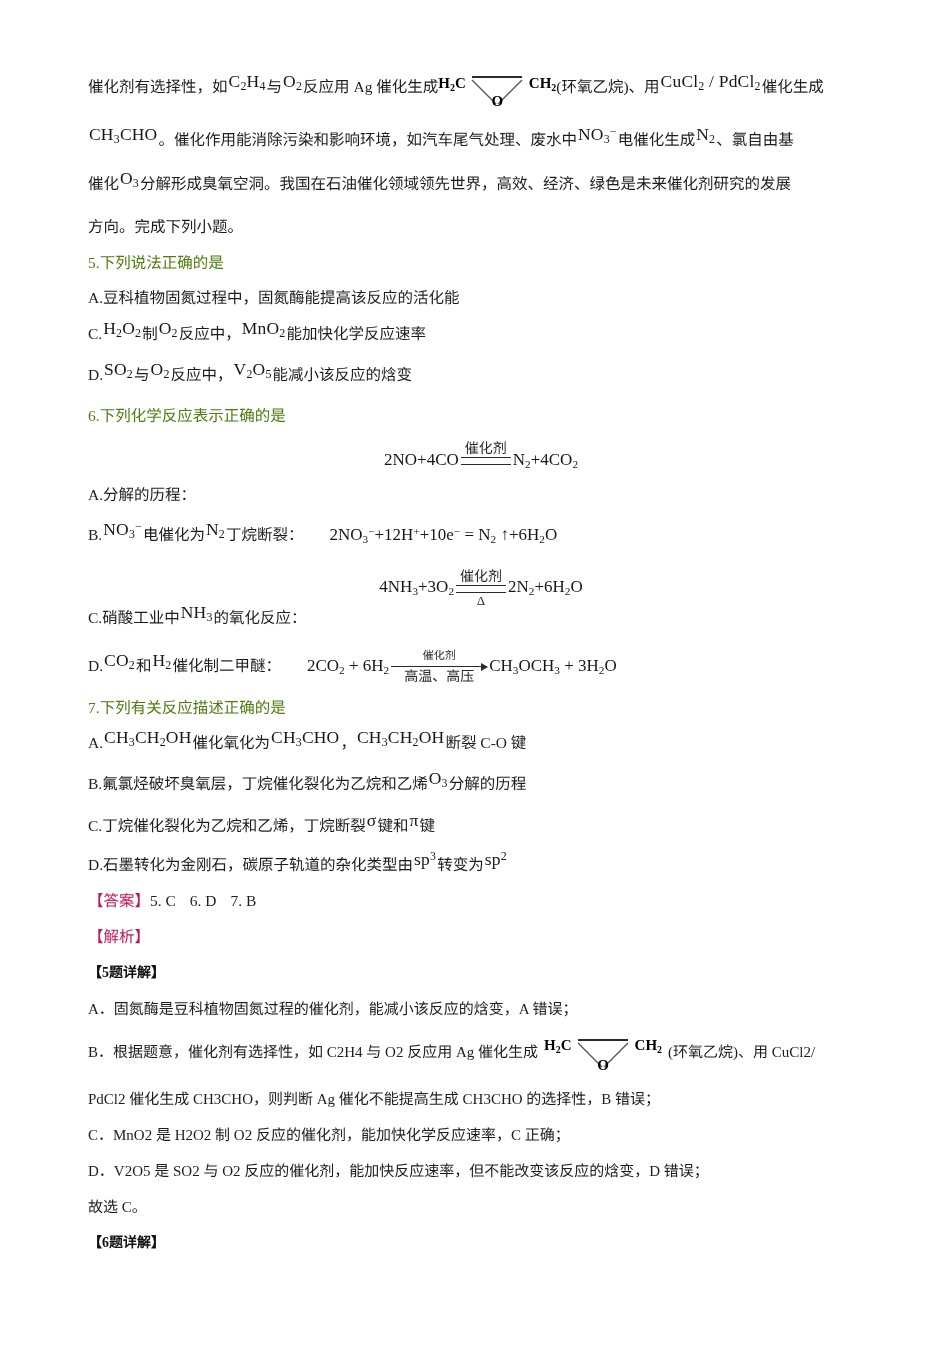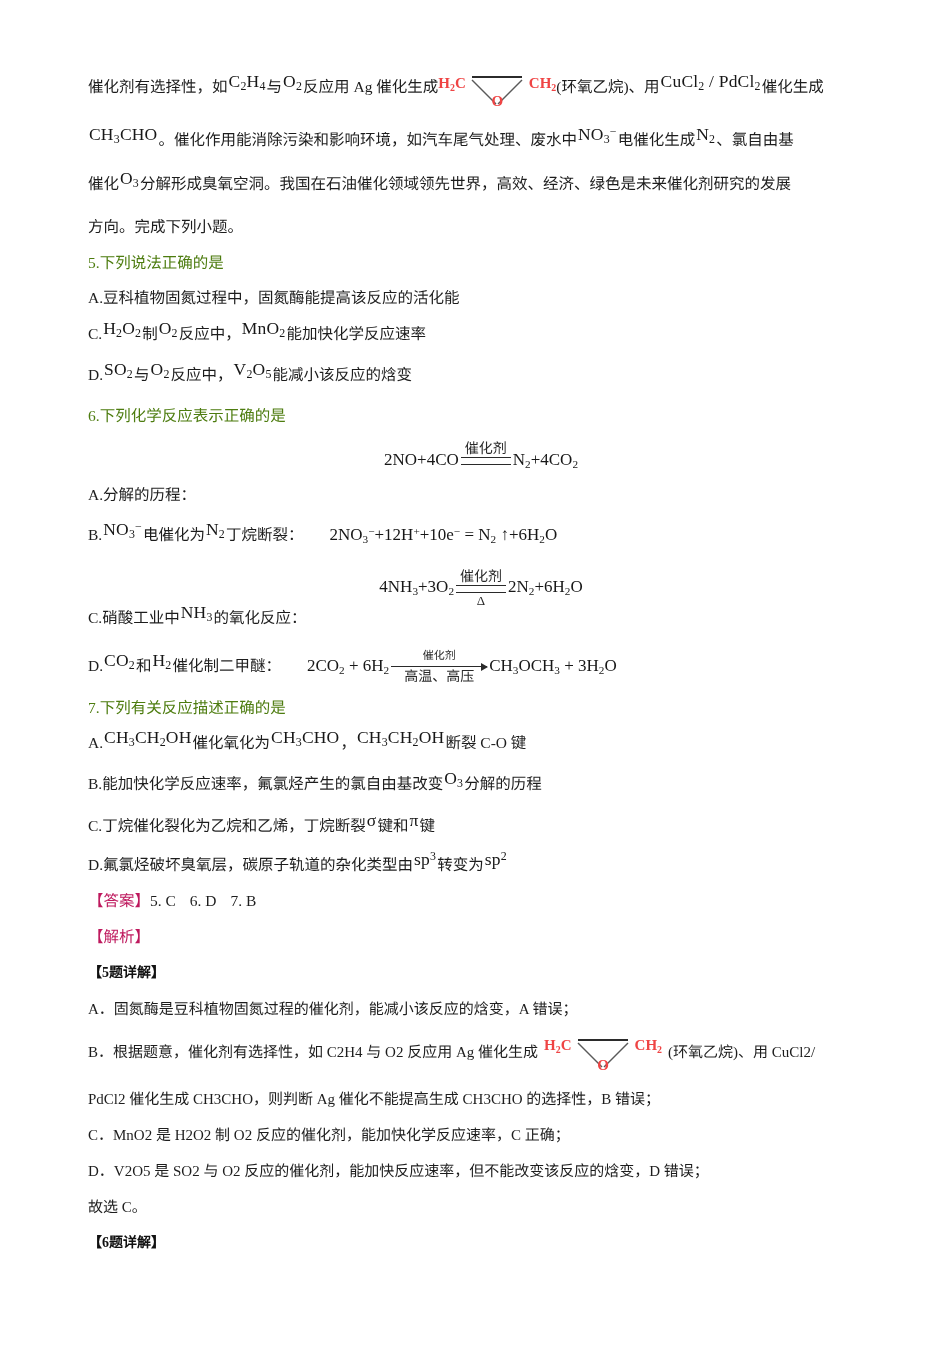--- a/index.html
+++ b/index.html
@@ -76,21 +76,21 @@
     display: inline-block;
     position: relative;
     width: 118px;
     height: 54px;
     vertical-align: -26px;
   }
   .epoxide .lbl {
     position: absolute;
     font-size: 15px;
     font-weight: 700;
-    color: #ef4444;
+    color: #000000;
     font-family: "Liberation Serif", "DejaVu Serif", serif;
   }
   .epoxide .lbl sub { font-size: 66%; vertical-align: -.28em; }
   .ep-h2c { left: 0px;  top: 0px; }
   .ep-ch2 { right: 0px; top: 0px; }
   .ep-o   { left: 50%; transform: translateX(-50%); bottom: -2px; }
   .epoxide svg { position: absolute; left: 0; top: 0; }
 
   
   .eq {
@@ -270,29 +270,29 @@
 
     <div class="qline" style="margin-top:2px;">
       <span>7.</span><span>下列有关反应描述正确的是</span>
     </div>
 
     <div class="opt">
       <span class="opt-label">A.</span><span class="chem raise">CH<sub>3</sub>CH<sub>2</sub>OH</span><span>催化氧化为</span><span class="chem raise">CH<sub>3</sub>CHO</span><span>，</span><span class="chem raise">CH<sub>3</sub>CH<sub>2</sub>OH</span><span>断裂 C-O 键</span>
     </div>
 
     <div class="opt">
-      <span class="opt-label">B.</span><span>能加快化学反应速率，氟氯烃产生的氯自由基改变</span><span class="chem raise">O<sub>3</sub></span><span>分解的历程</span>
+      <span class="opt-label">B.</span><span>氟氯烃破坏臭氧层，丁烷催化裂化为乙烷和乙烯</span><span class="chem raise">O<sub>3</sub></span><span>分解的历程</span>
     </div>
 
     <div class="opt">
       <span class="opt-label">C.</span><span>丁烷催化裂化为乙烷和乙烯，丁烷断裂</span><span class="chem raise">σ</span><span>键和</span><span class="chem raise">π</span><span>键</span>
     </div>
 
     <div class="opt">
-      <span class="opt-label">D.</span><span>氟氯烃破坏臭氧层，碳原子轨道的杂化类型由</span><span class="chem raise">sp<sup>3</sup></span><span>转变为</span><span class="chem raise">sp<sup>2</sup></span>
+      <span class="opt-label">D.</span><span>石墨转化为金刚石，碳原子轨道的杂化类型由</span><span class="chem raise">sp<sup>3</sup></span><span>转变为</span><span class="chem raise">sp<sup>2</sup></span>
     </div>
 
     <div class="ans-line">
       <span class="marker">【答案】</span><span>5. C</span><span class="sp"></span><span>6. D</span><span class="sp"></span><span>7. B</span>
     </div>
 
     <div class="ans-line">
       <span class="marker">【解析】</span>
     </div>
 

